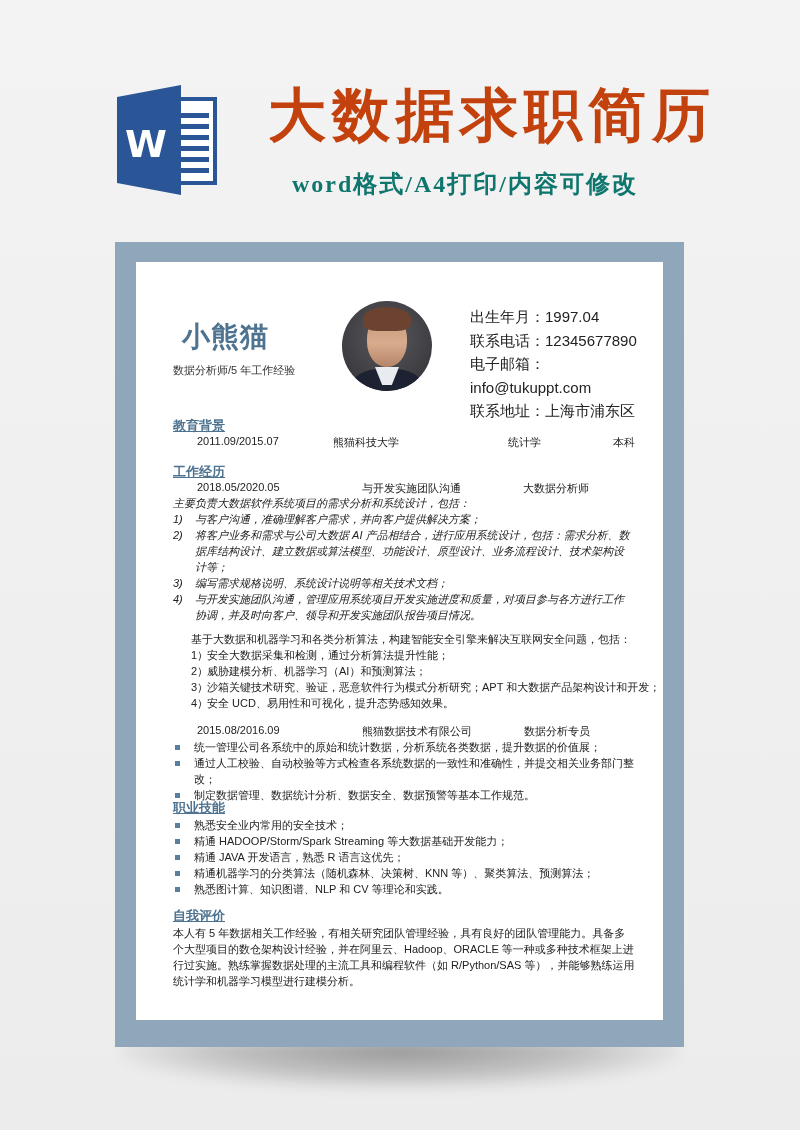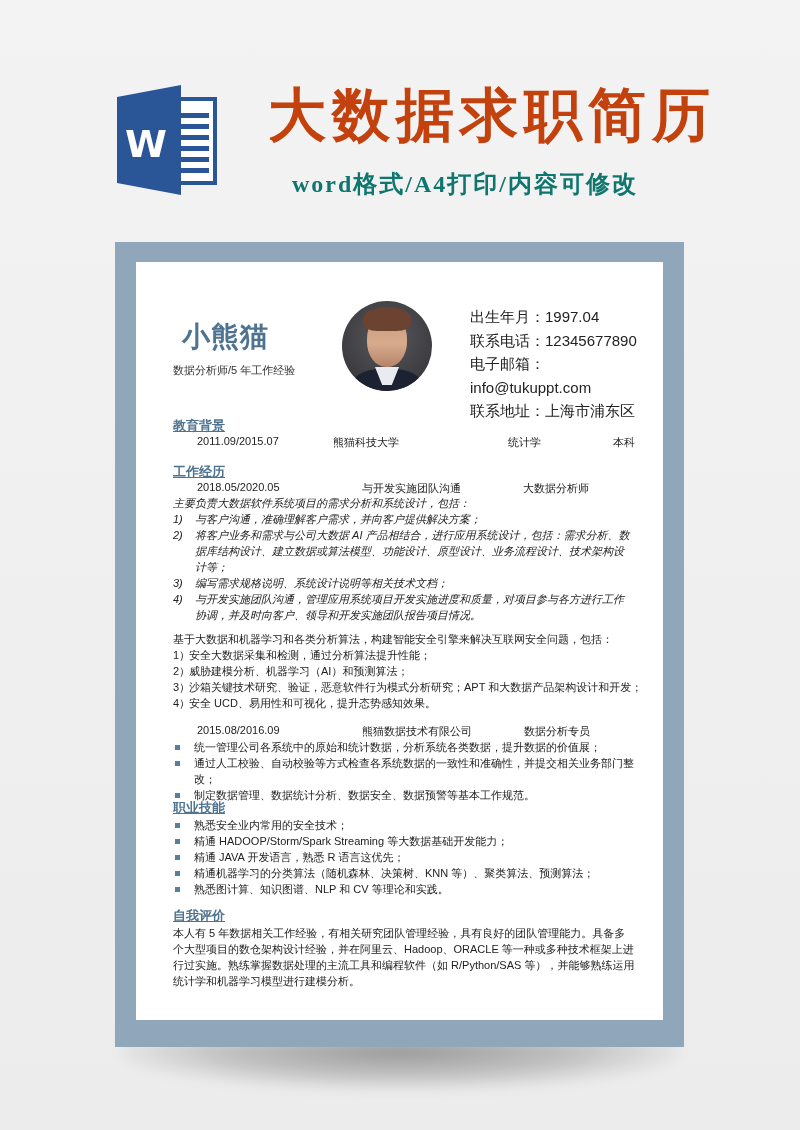--- a/index.html
+++ b/index.html
@@ -143,21 +143,21 @@
       <div class="li">
           <span class="num">3)</span>
           <span class="txt">编写需求规格说明、系统设计说明等相关技术文档；</span>
         </div>
       <div class="li">
           <span class="num">4)</span>
           <span class="txt">与开发实施团队沟通，管理应用系统项目开发实施进度和质量，对项目参与各方进行工作协调，并及时向客户、领导和开发实施团队报告项目情况。</span>
         </div>
     </div>
 
-    <div class="para" style="top:369px; width:470px;">
+    <div class="para" style="top:369px; width:470px;margin-left:18px;">
       <div>基于大数据和机器学习和各类分析算法，构建智能安全引擎来解决互联网安全问题，包括：</div>
       <div class="li">
           <span class="num" style="width:16px;">1）</span>
           <span class="txt">安全大数据采集和检测，通过分析算法提升性能；</span>
         </div>
       <div class="li">
           <span class="num" style="width:16px;">2）</span>
           <span class="txt">威胁建模分析、机器学习（AI）和预测算法；</span>
         </div>
       <div class="li">

